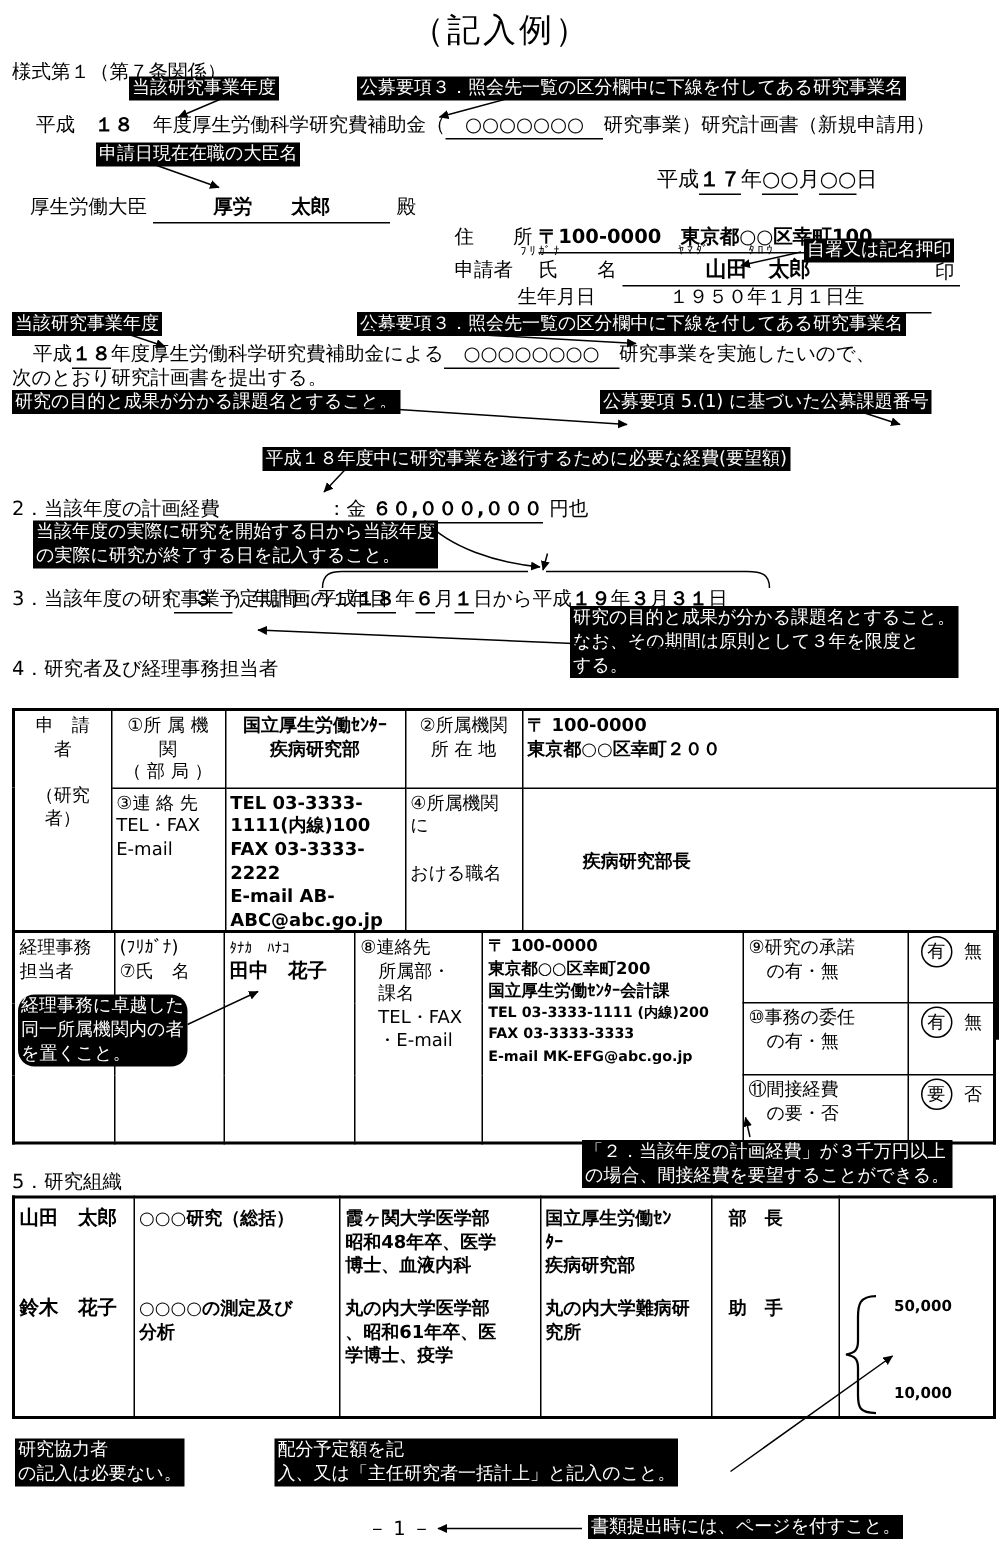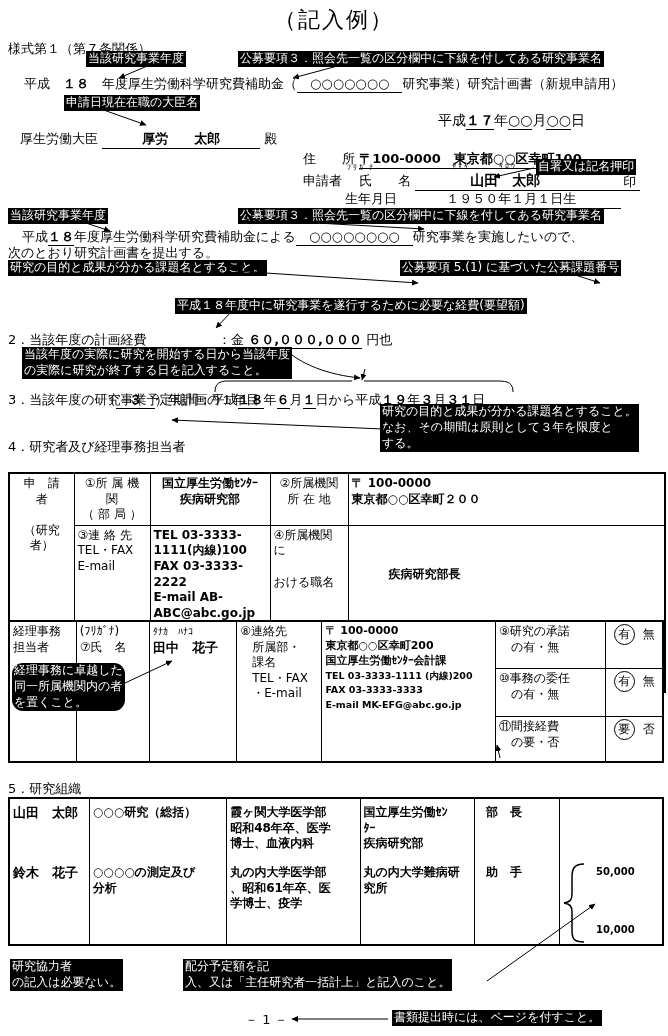--- a/index.html
+++ b/index.html
@@ -193,20 +193,22 @@
       <td style="height:40px;">⑪間接経費
 　の要・否</td>
       <td class="mid"><span class="circle">要</span><span class="optgap"></span><span>否</span></td>
     </tr>
   </tbody>
     </table>
 
   <div class="ann" style="left:12px;top:663px;border-radius:11px;">経理事務に卓越した
 同一所属機関内の者
 を置くこと。</div>
+  <div class="ann" style="left:388px;top:760px;">「２．当該年度の計画経費」が３千万円以上
+の場合、間接経費を要望することができる。</div>
 
   <div class="line" style="left:8px;top:781px;">5．研究組織</div>
 
   <table class="t" style="left:8px;top:797px;width:656px;">
     <colgroup>
         <col style="width:80px">
         <col style="width:137px">
         <col style="width:133px">
         <col style="width:114px">
         <col style="width:85px">

